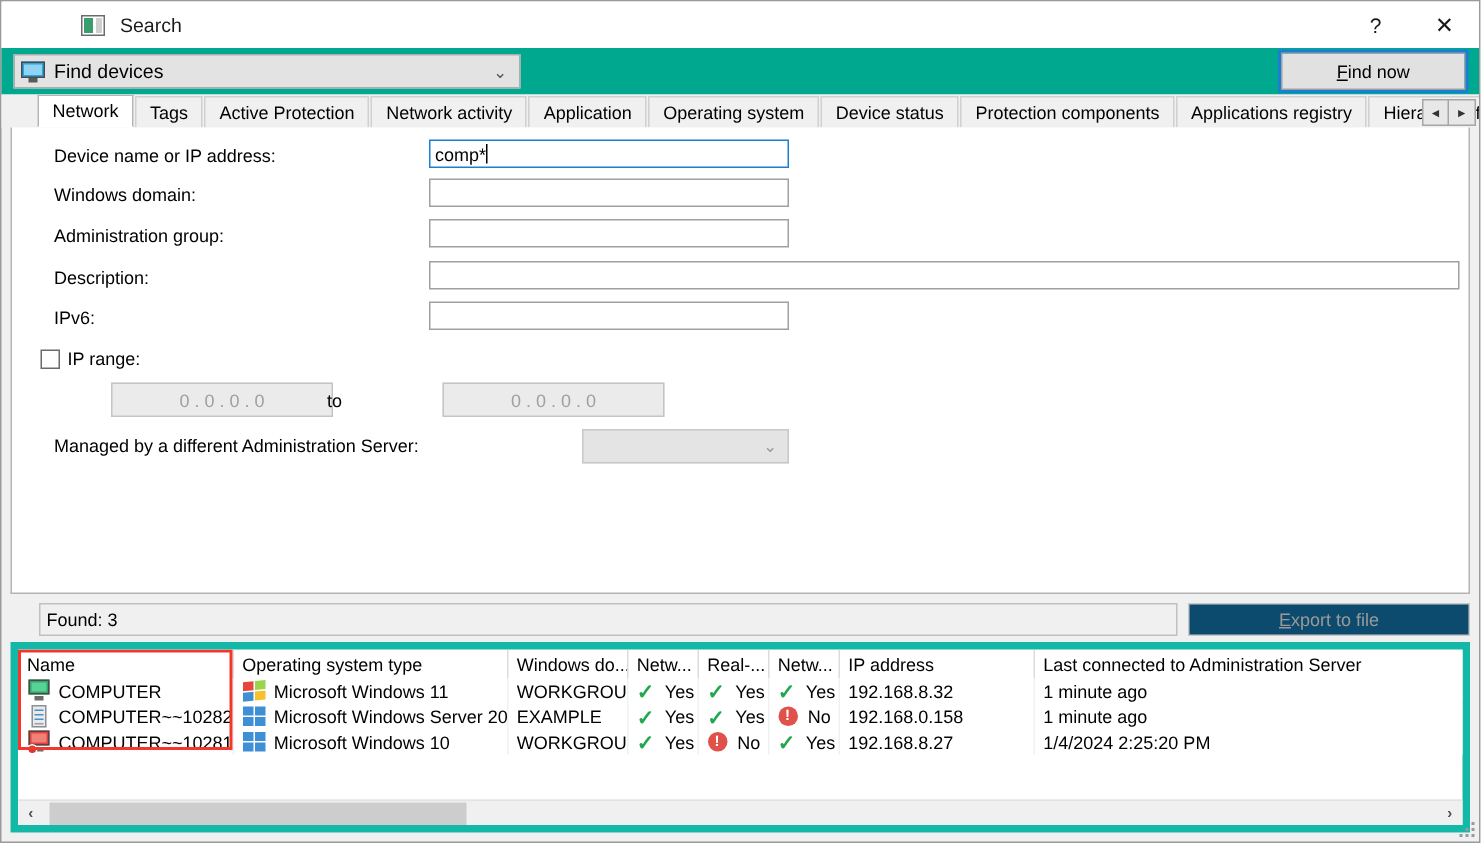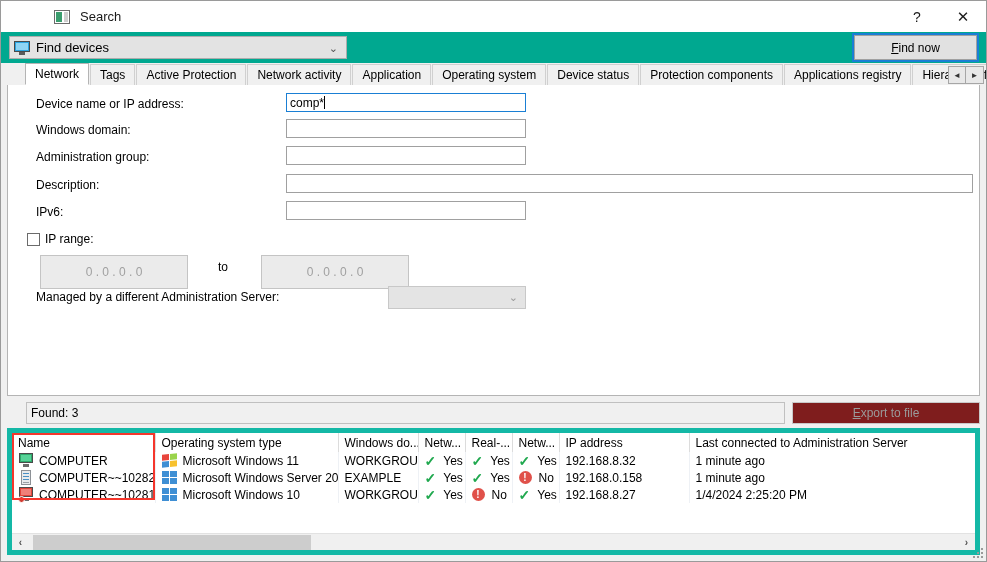--- a/index.html
+++ b/index.html
@@ -231,28 +231,29 @@
   }
   .chk {
     width: 13px; height: 13px;
     border: 1px solid #6b6b6b;
     background: #fff;
     margin-right: 5px;
     display: inline-block;
   }
   .ipbox {
     position: absolute;
-    height: 34px;
+    height: 23px;
     background: #ebebeb;
     border: 1px solid #c4c4c4;
     color: #a0a0a0;
     font-size: 12px;
     display: flex; align-items: center; justify-content: center;
     letter-spacing: 0px;
     font-family: "Liberation Sans", sans-serif;
+    margin-left: 34px;
   }
   .ipbox span { padding: 0 6px; }
   .to-label {
     position: absolute;
     font-size: 12px;
     color: #000;
   }
   .combo-disabled {
     position: absolute;
     height: 23px;
@@ -284,21 +285,21 @@
     border: 1px solid #c0c0c0;
     display: flex; align-items: center;
     padding-left: 4px;
     font-size: 12px;
     color: #000;
     margin-right: 7px;
     margin-left: 19px;
   }
   .btn-export {
     width: 188px; height: 22px;
-    background: #7f1d1d;
+    background: #0c4a6e;
     border: 1px solid #c8c8c8;
     color: #9a9a9a;
     font-size: 12px;
     display: flex; align-items: center; justify-content: center;
     cursor: default;
     font-family: "Liberation Sans", sans-serif;
   }
   .btn-export u { text-decoration: underline; }
 
   

